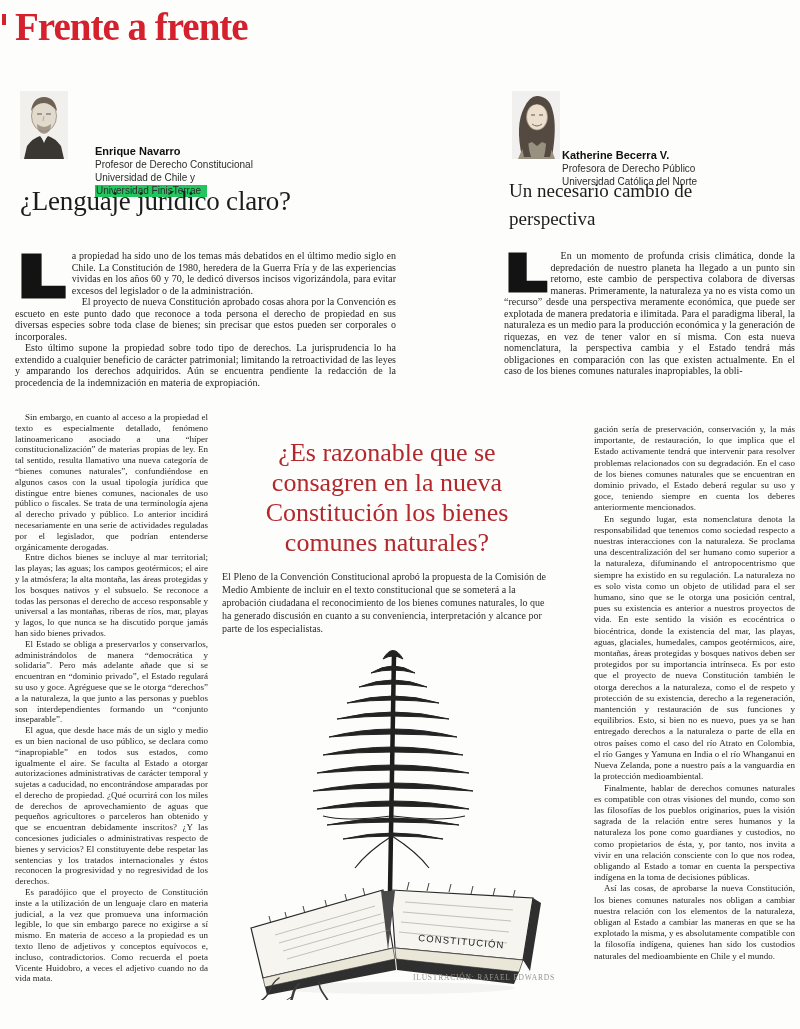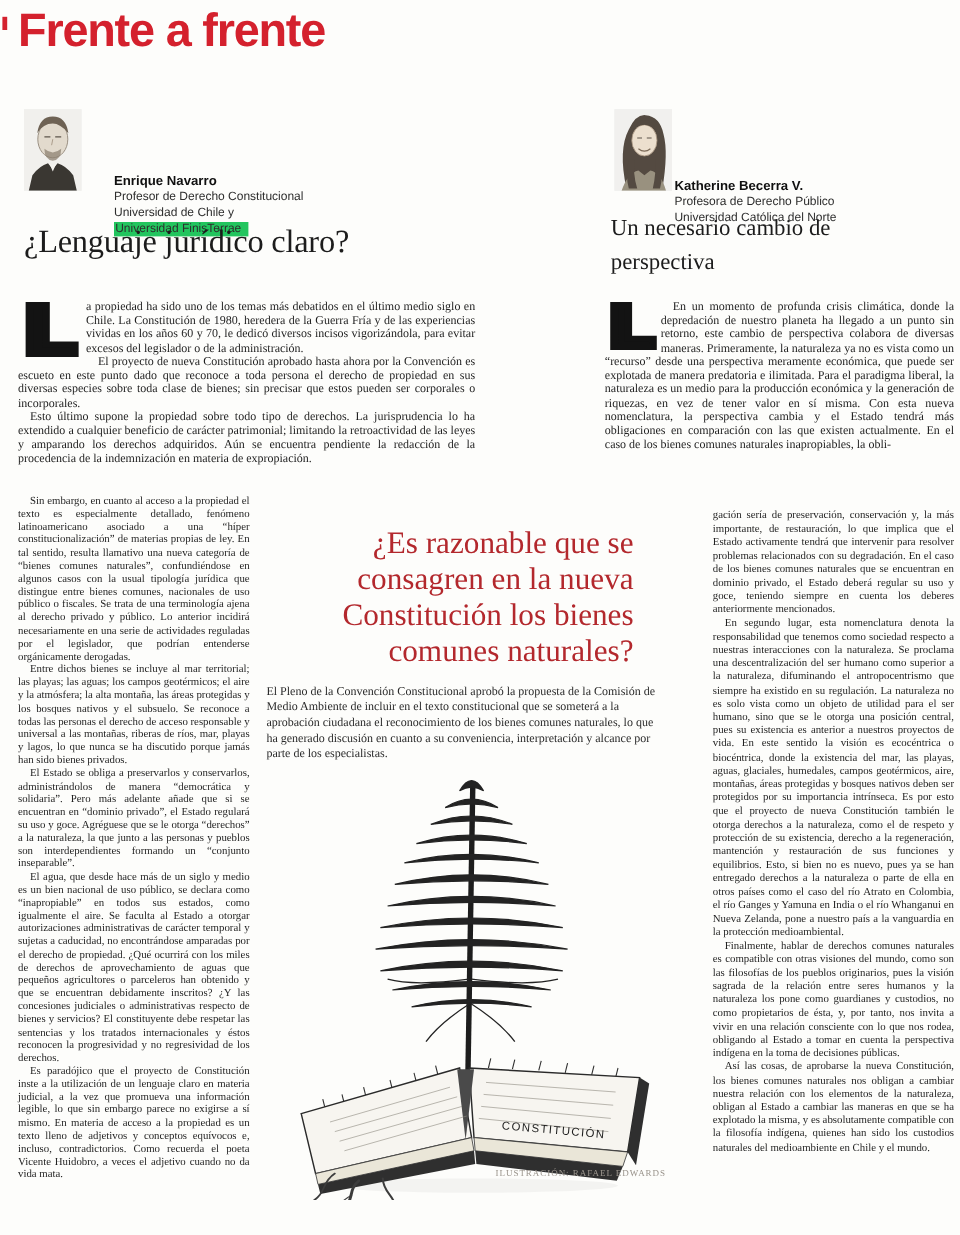--- a/index.html
+++ b/index.html
@@ -7,21 +7,21 @@
     width:800px;height:1029px;position:relative;overflow:hidden;
     background:#fdfdfb;color:#1f1f1f;
     font-family:"Liberation Serif",serif;
     -webkit-font-smoothing:antialiased;
     hyphens:auto;
   }
   .abs{position:absolute;}
   .red-tick{left:2px;top:14px;width:4px;height:11px;background:#d4212d;}
   .masthead{
     left:15px;top:4px;margin:0;
-    font-family:Liberation Sans, sans-serif;font-weight:900;
+    font-family:Liberation Serif, serif;font-weight:900;
     font-size:39px;letter-spacing:-1px;color:#d4212d;
   }
   
   .photo{width:48px;height:68px;background:#f1f0ed;}
   .photo svg{display:block;}
   #photo-left{left:20px;top:91px;}
   #photo-right{left:512px;top:91px;}
   .byline{font-family:"Liberation Sans",sans-serif;}
   #byline-left{left:95px;top:108px;}
   #byline-right{left:562px;top:112px;}
@@ -44,21 +44,21 @@
     color:#131313;-webkit-text-stroke:5px #131313;
     transform:scaleX(1.3);transform-origin:0 55%;
   }
   #lead-left .dropcap{font-size:56px;line-height:46px;margin:4px 18px 4px 3px;}
   #lead-right .dropcap{font-size:48px;line-height:40px;margin:3px 14px 3px 2px;}
   .bodycol{text-align:justify;font-size:9px;line-height:10.8px;}
   #col-left{left:15px;top:412px;width:193px;}
   #col-right{left:594px;top:424px;width:201px;line-height:11.2px;}
   
   .question{
-    left:246px;top:438px;width:282px;text-align:right;
+    left:246px;top:438px;width:282px;text-align:center;
     font-size:26px;line-height:30px;color:#b3282d;margin:0;font-weight:400;
   }
   .deck{
     left:222px;top:570px;width:330px;
     font-size:10px;line-height:13px;color:#2b2b2b;
   }
   .illo{left:235px;top:640px;width:320px;height:360px;}
   .credit{
     left:235px;top:973px;width:320px;text-align:right;
     font-family:Liberation Serif, serif;font-size:7.5px;
@@ -109,21 +109,21 @@
   <div class="name">Katherine Becerra V.</div>
   <div class="line">Profesora de Derecho Público</div>
   <div class="line">Universidad Católica del Norte</div>
 </div>
 
 <h2 class="abs title" id="title-left">¿Lenguaje jurídico claro?</h2>
 <h2 class="abs title" id="title-right">Un necesario cambio de perspectiva</h2>
 
 <div class="abs lead" id="lead-left">
   <p><span class="dropcap">L</span><span>a propiedad ha sido uno de los temas más debatidos en el último medio siglo en Chile. La Constitución de 1980, heredera de la Guerra Fría y de las experiencias vividas en los años 60 y 70, le dedicó diversos incisos vigorizándola, para evitar excesos del legislador o de la administración.</span></p>
-  <p class="indent">El proyecto de nueva Constitución aprobado hasta ahora por la Convención es escueto en este punto dado que reconoce a toda persona el derecho de propiedad en sus diversas especies sobre toda clase de bienes; sin precisar que estos pueden ser corporales o incorporales.</p>
+  <p class="indent">El proyecto de nueva Constitución aprobado cosas ahora por la Convención es escueto en este punto dado que reconoce a toda persona el derecho de propiedad en sus diversas especies sobre toda clase de bienes; sin precisar que estos pueden ser corporales o incorporales.</p>
   <p class="indent">Esto último supone la propiedad sobre todo tipo de derechos. La jurisprudencia lo ha extendido a cualquier beneficio de carácter patrimonial; limitando la retroactividad de las leyes y amparando los derechos adquiridos. Aún se encuentra pendiente la redacción de la procedencia de la indemnización en materia de expropiación.</p>
 </div>
 
 <div class="abs bodycol" id="col-left">
   <p class="indent">Sin embargo, en cuanto al acceso a la propiedad el texto es especialmente detallado, fenómeno latinoamericano asociado a una “híper constitucionalización” de materias propias de ley. En tal sentido, resulta llamativo una nueva categoría de “bienes comunes naturales”, confundiéndose en algunos casos con la usual tipología jurídica que distingue entre bienes comunes, nacionales de uso público o fiscales. Se trata de una terminología ajena al derecho privado y público. Lo anterior incidirá necesariamente en una serie de actividades reguladas por el legislador, que podrían entenderse orgánicamente derogadas.</p>
   <p class="indent">Entre dichos bienes se incluye al mar territorial; las playas; las aguas; los campos geotérmicos; el aire y la atmósfera; la alta montaña, las áreas protegidas y los bosques nativos y el subsuelo. Se reconoce a todas las personas el derecho de acceso responsable y universal a las montañas, riberas de ríos, mar, playas y lagos, lo que nunca se ha discutido porque jamás han sido bienes privados.</p>
   <p class="indent">El Estado se obliga a preservarlos y conservarlos, administrándolos de manera “democrática y solidaria”. Pero más adelante añade que si se encuentran en “dominio privado”, el Estado regulará su uso y goce. Agréguese que se le otorga “derechos” a la naturaleza, la que junto a las personas y pueblos son interdependientes formando un “conjunto inseparable”.</p>
   <p class="indent">El agua, que desde hace más de un siglo y medio es un bien nacional de uso público, se declara como “inapropiable” en todos sus estados, como igualmente el aire. Se faculta al Estado a otorgar autorizaciones administrativas de carácter temporal y sujetas a caducidad, no encontrándose amparadas por el derecho de propiedad. ¿Qué ocurrirá con los miles de derechos de aprovechamiento de aguas que pequeños agricultores o parceleros han obtenido y que se encuentran debidamente inscritos? ¿Y las concesiones judiciales o administrativas respecto de bienes y servicios? El constituyente debe respetar las sentencias y los tratados internacionales y éstos reconocen la progresividad y no regresividad de los derechos.</p>
   <p class="indent">Es paradójico que el proyecto de Constitución inste a la utilización de un lenguaje claro en materia judicial, a la vez que promueva una información legible, lo que sin embargo parece no exigirse a sí mismo. En materia de acceso a la propiedad es un texto lleno de adjetivos y conceptos equívocos e, incluso, contradictorios. Como recuerda el poeta Vicente Huidobro, a veces el adjetivo cuando no da vida mata.</p>
 </div>

